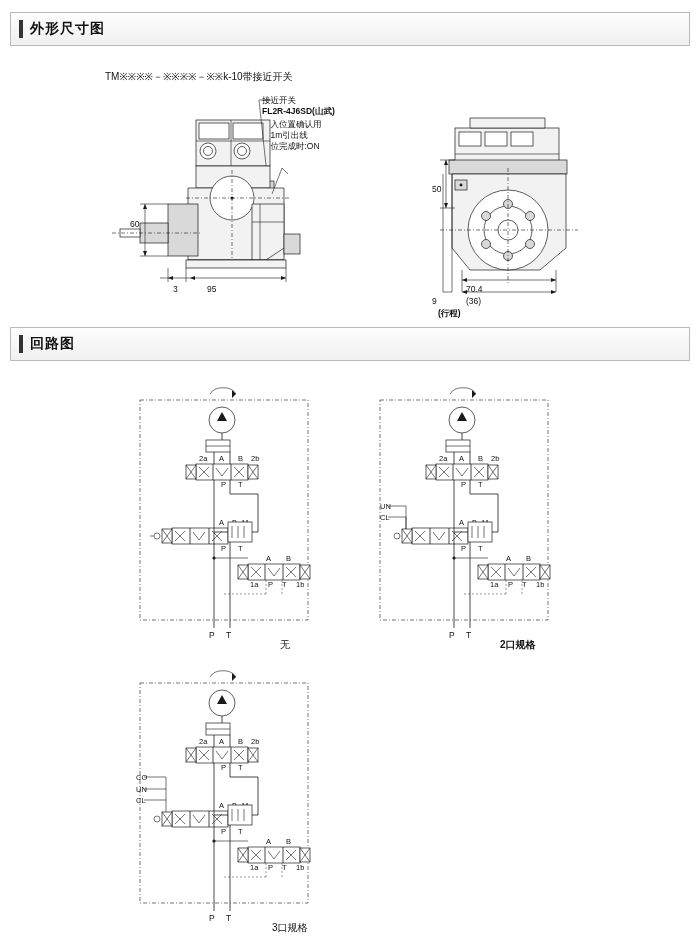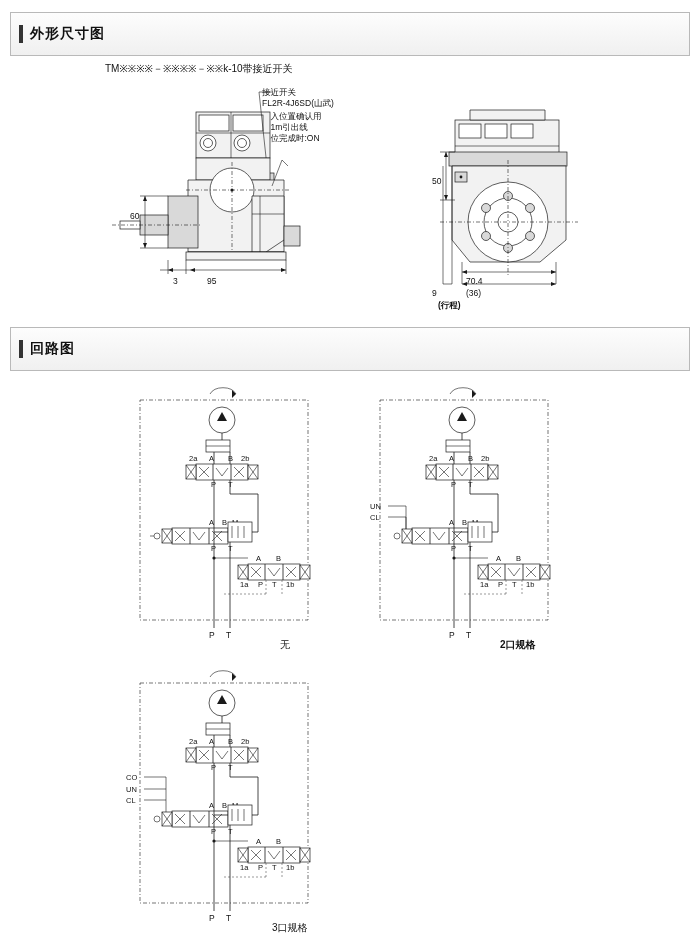--- a/index.html
+++ b/index.html
@@ -9,21 +9,21 @@
     height: 945px;
     background: #ffffff;
     font-family: "Liberation Sans", sans-serif;
     color: #1a1a1a;
     position: relative;
     overflow: hidden;
   }
   .section-header {
     position: relative;
     margin: 0 10px;
-    height: 44px;
+    height: 34px;
     border: 1px solid #b9b9b9;
     background: linear-gradient(to bottom, #fdfdfd 0%, #f0f0f0 100%);
     display: flex;
     align-items: center;
   }
   .section-header .bar {
     width: 4px;
     height: 18px;
     background: #333;
     margin-left: 8px;
@@ -40,21 +40,21 @@
 
   .panel { position: absolute; left: 0; top: 0; width: 700px; }
 
   .lbl {
     position: absolute;
     font-size: 8.5px;
     line-height: 10px;
     white-space: nowrap;
     color: #111;
   }
-  .lbl.sm { font-size: 7.5px; line-height: 9px; }
+  .lbl.sm { font-size: 7.5px; line-height: 9px; margin-left: 10px; }
   .lbl.md { font-size: 10px; }
   .lbl.cap { font-size: 10px; }
 
   svg { display:block; }
   .ln { stroke: #1a1a1a; stroke-width: 0.8; fill: none; }
   .ln-thin { stroke: #1a1a1a; stroke-width: 0.6; fill: none; }
   .ln-dash { stroke: #1a1a1a; stroke-width: 0.6; fill: none; stroke-dasharray: 4 2 1 2; }
   .ln-dot { stroke: #555; stroke-width: 0.6; fill: none; stroke-dasharray: 2 2; }
   .fillgray { fill: #d9d9d9; stroke: #1a1a1a; stroke-width: 0.7; }
   .filllt { fill: #f2f2f2; stroke: #1a1a1a; stroke-width: 0.7; }
@@ -64,26 +64,26 @@
 </head>
 <body>
 
 <div id="sec1">
   <div class="section-header">
     <div class="bar"></div>
     <div class="title">外形尺寸图</div>
   </div>
 </div>
 
-<div class="panel" style="top:0;height:320px;padding-left:42px;">
+<div class="panel" style="top:8px;height:320px;padding-left:42px;">
 
   <div class="lbl md" style="left:105px; top:64px;">TM※※※※－※※※※－※※k-10带接近开关</div>
 
   <div class="lbl" style="left:262px; top:87px;">接近开关</div>
-  <div class="lbl" style="left:262px; top:98px;">FL2R-4J6SD(山武)</div>
+  <div class="lbl" style="left:262px; top:98px;font-weight:bold;">FL2R-4J6SD(山武)</div>
   <div class="lbl" style="left:262px; top:111px;">切入位置确认用</div>
   <div class="lbl" style="left:262px; top:122px;">带1m引出线</div>
   <div class="lbl" style="left:262px; top:133px;">定位完成时:ON</div>
 
   <div class="lbl" style="left:130px; top:211px;">60</div>
   <div class="lbl" style="left:173px; top:276px;">3</div>
   <div class="lbl" style="left:207px; top:276px;">95</div>
 
   <div class="lbl" style="left:432px; top:176px;">50</div>
   <div class="lbl" style="left:432px; top:288px;">9</div>

